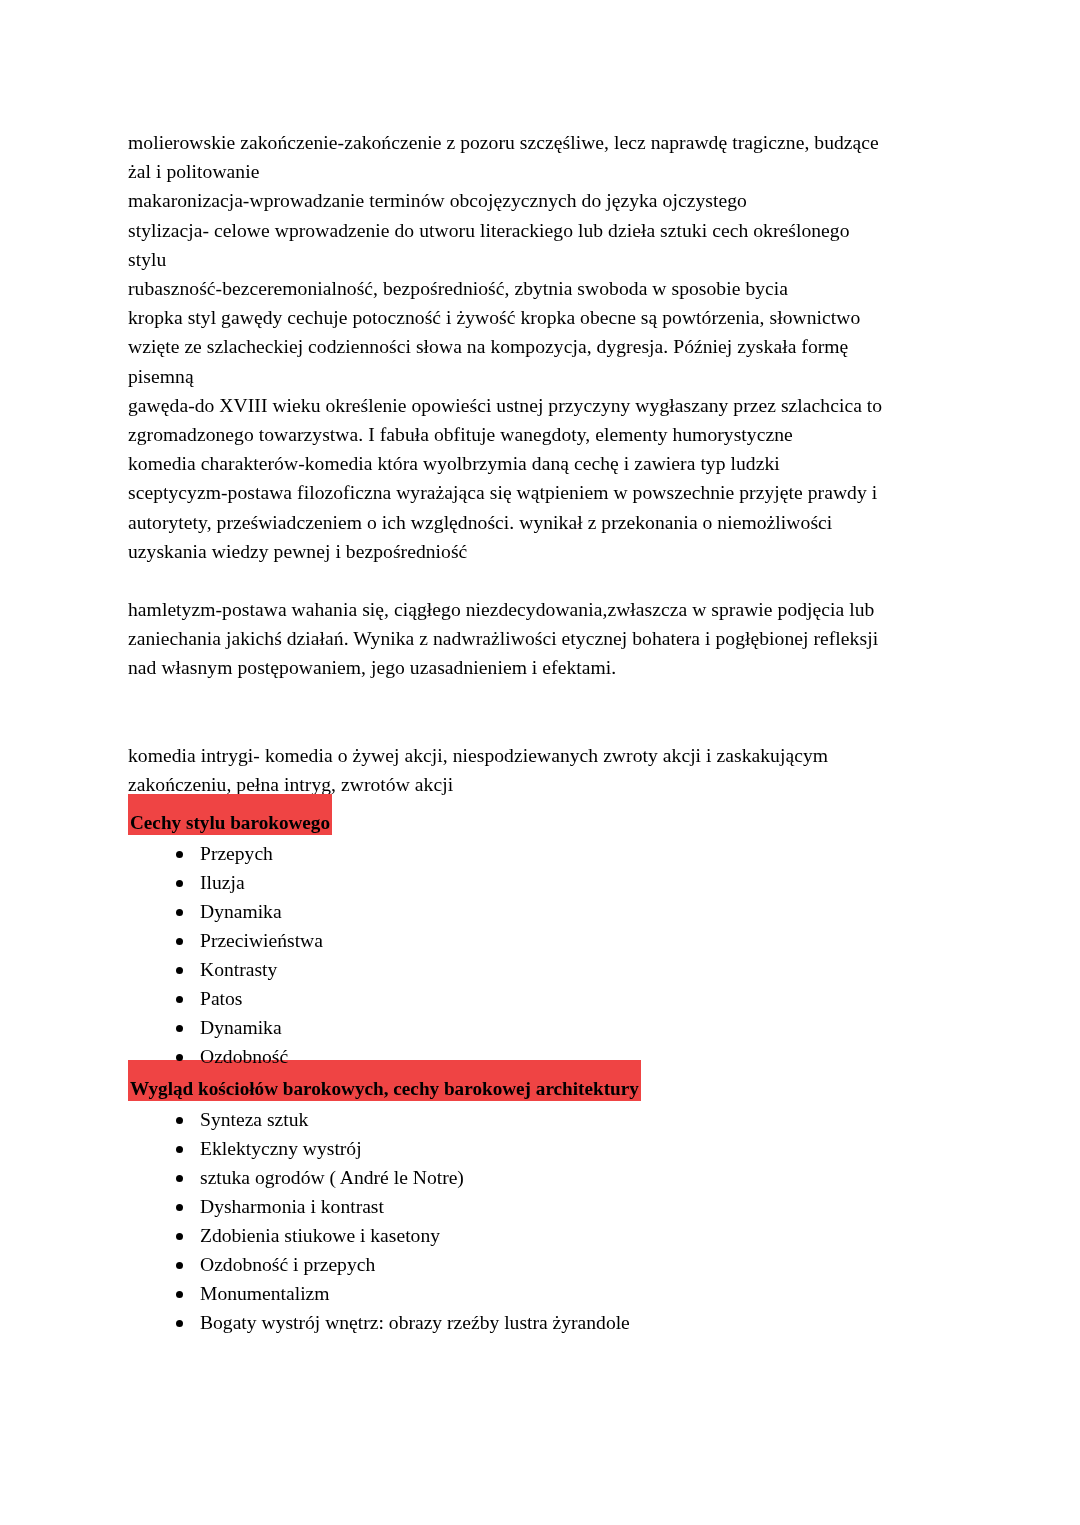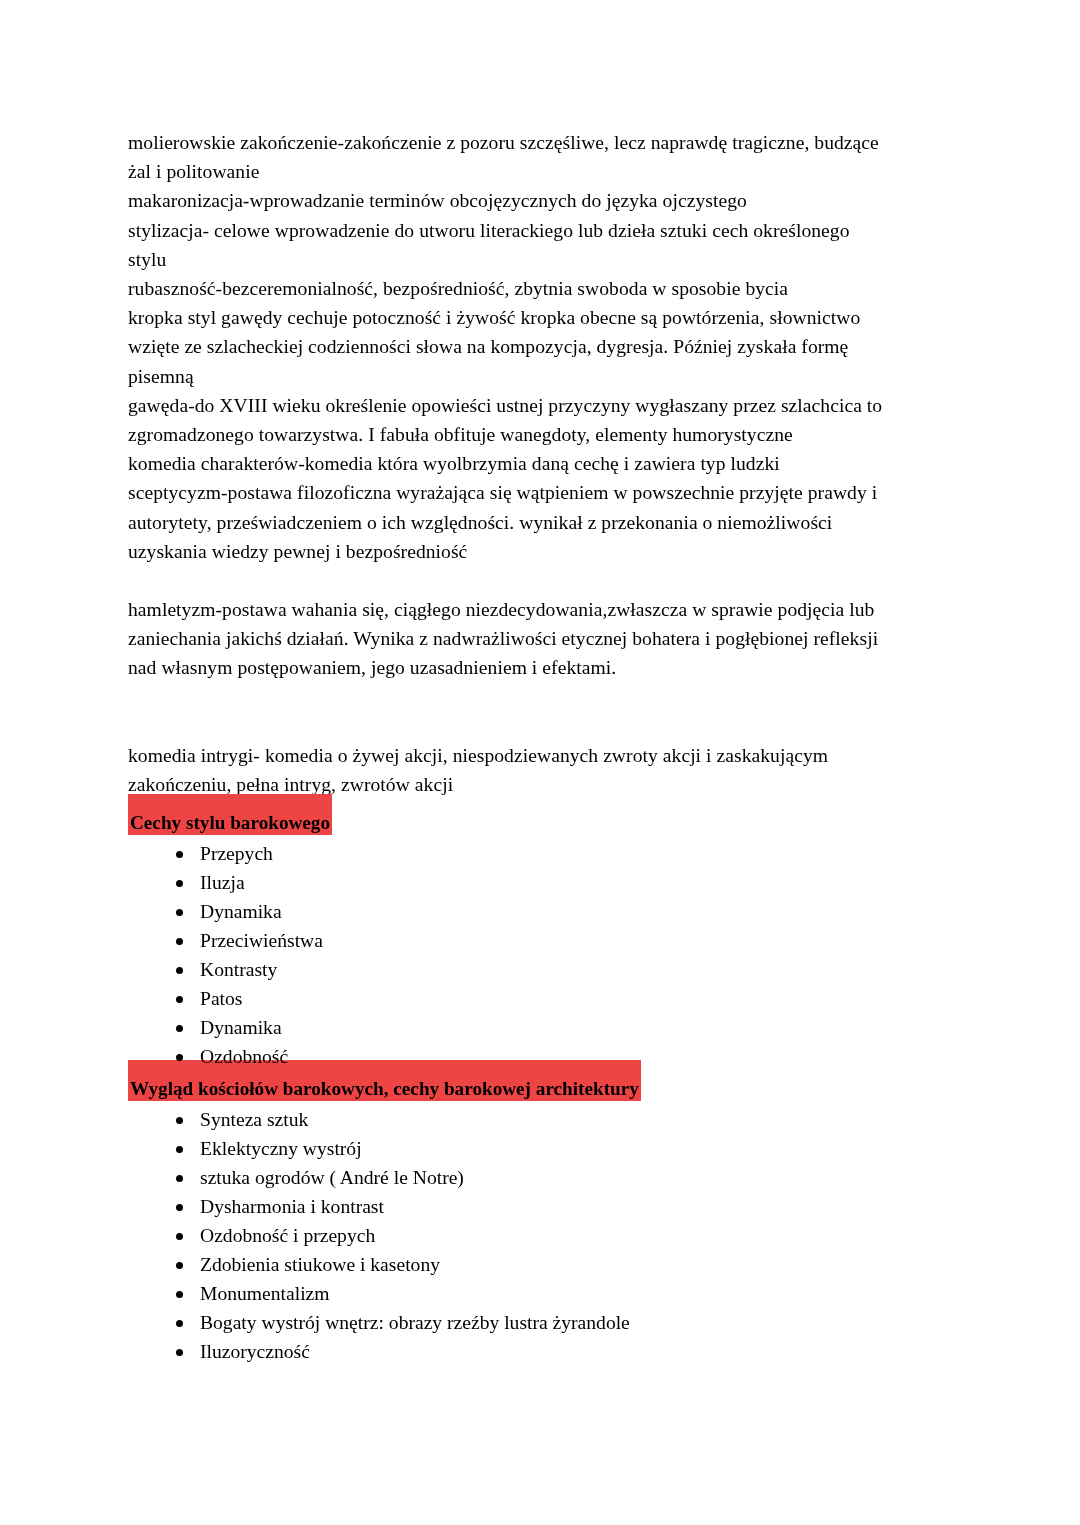--- a/index.html
+++ b/index.html
@@ -108,21 +108,20 @@
     </ul>
   </div>
 
   <div class="section">
     <div class="heading"><span class="hl">Wygląd kościołów barokowych, cechy barokowej architektury</span></div>
     <ul class="bullets">
       <li>Synteza sztuk</li>
       <li>Eklektyczny wystrój</li>
       <li>sztuka ogrodów ( André le Notre)</li>
       <li>Dysharmonia i kontrast</li>
+      <li>Zdobienia stiukowe i kasetony</li>
       <li>Ozdobność i przepych</li>
-      <li>Zdobienia stiukowe i kasetony</li>
       <li>Monumentalizm</li>
       <li>Bogaty wystrój wnętrz: obrazy rzeźby lustra żyrandole</li>
-      <li>Iluzoryczność</li>
     </ul>
   </div>
 
 </div>
 
 </body></html>

